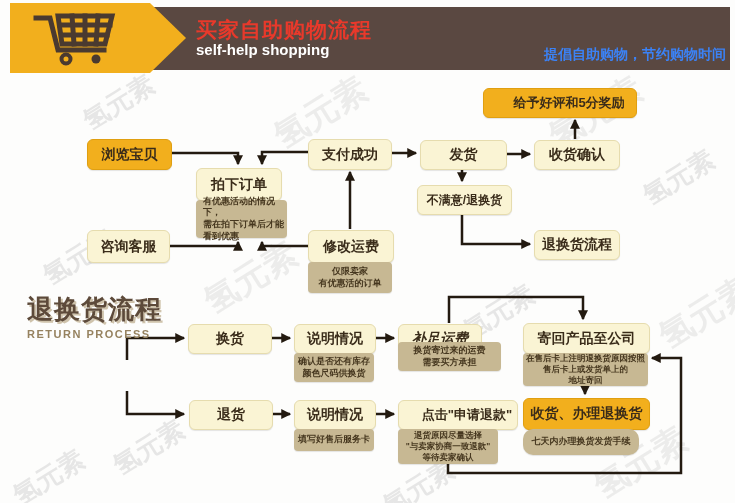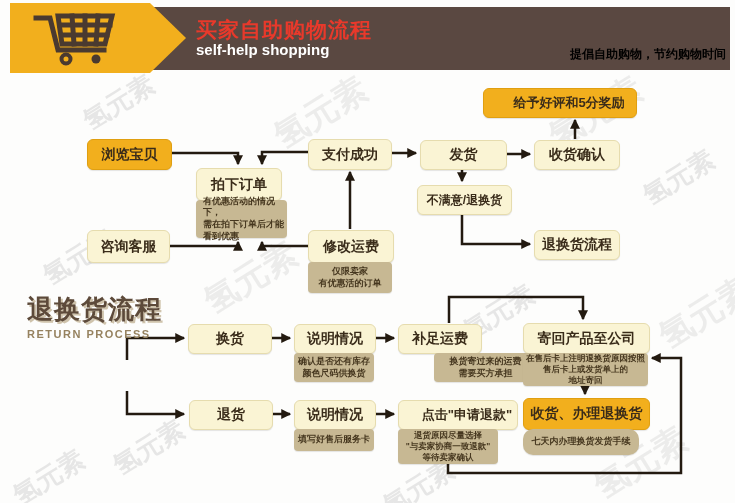--- a/index.html
+++ b/index.html
@@ -9,21 +9,21 @@
     font-family:"Liberation Sans","DejaVu Sans",sans-serif;
   }
   
   .banner{position:absolute;left:150px;top:7px;width:580px;height:63px;background:#5a4841;}
   .yellow-band{position:absolute;left:10px;top:3px;width:140px;height:70px;background:#f2af1d;}
   .yellow-arrow{position:absolute;left:150px;top:3px;width:0;height:0;
     border-left:36px solid #f2af1d;border-top:35px solid transparent;border-bottom:35px solid transparent;}
   .cart{position:absolute;left:30px;top:8px;}
   .title-cn{position:absolute;left:196px;top:16px;font-size:21px;font-weight:bold;color:#e8392b;letter-spacing:1px;white-space:nowrap;}
   .title-en{position:absolute;left:196px;top:41px;font-size:15px;font-weight:bold;color:#ffffff;white-space:nowrap;}
-  .tagline{position:absolute;right:9px;top:46px;font-size:12px;font-weight:bold;color:#000000;white-space:nowrap;}
+  .tagline{position:absolute;right:9px;top:46px;font-size:14px;font-weight:bold;color:#3b82f6;white-space:nowrap;}
   
   .node{position:absolute;display:flex;align-items:center;justify-content:center;
     border-radius:6px;font-weight:bold;color:#3a2c1a;font-size:14px;text-align:center;
     box-shadow:0 1px 1px rgba(0,0,0,0.10);white-space:nowrap;}
   .node.cream{background:#faf4d4;border:1px solid #e6dcae;}
   .node.yellow{background:#f2af1d;border:1px solid #e09f10;}
   .node.fs13{font-size:13px;padding-left:18px;}
   .node.fs12{font-size:12px;}
   .note{position:absolute;background:#c7b893;border-radius:4px;color:#46371f;
     font-size:9px;font-weight:bold;line-height:1.3;text-align:center;
@@ -141,22 +141,22 @@
     <div class="en">RETURN PROCESS</div>
   </div>
 
 
   <div class="node cream" style="left:188px;top:324px;width:82px;height:28px;">换货</div>
 
   <div class="node cream" style="left:294px;top:324px;width:80px;height:28px;">说明情况</div>
   <div class="note" style="left:294px;top:353px;width:80px;height:29px;">确认是否还有库存
 颜色尺码供换货</div>
 
-  <div class="node cream" style="left:398px;top:324px;width:82px;height:28px;">补足运费</div>
-  <div class="note" style="left:398px;top:353px;width:103px;height:29px;margin-left:36px;">换货寄过来的运费
+  <div class="node cream" style="left:398px;top:324px;width:82px;height:28px;font-style:italic;">补足运费</div>
+  <div class="note" style="left:398px;top:342px;width:103px;height:29px;">换货寄过来的运费
 需要买方承担</div>
 
   <div class="node cream" style="left:523px;top:323px;width:125px;height:29px;">寄回产品至公司</div>
   <div class="note tiny" style="left:523px;top:353px;width:125px;height:33px;">在售后卡上注明退换货原因按照
 售后卡上或发货单上的
 地址寄回</div>
 
   <div class="node cream" style="left:189px;top:400px;width:82px;height:28px;">退货</div>
 
   <div class="node cream" style="left:294px;top:400px;width:80px;height:28px;">说明情况</div>

